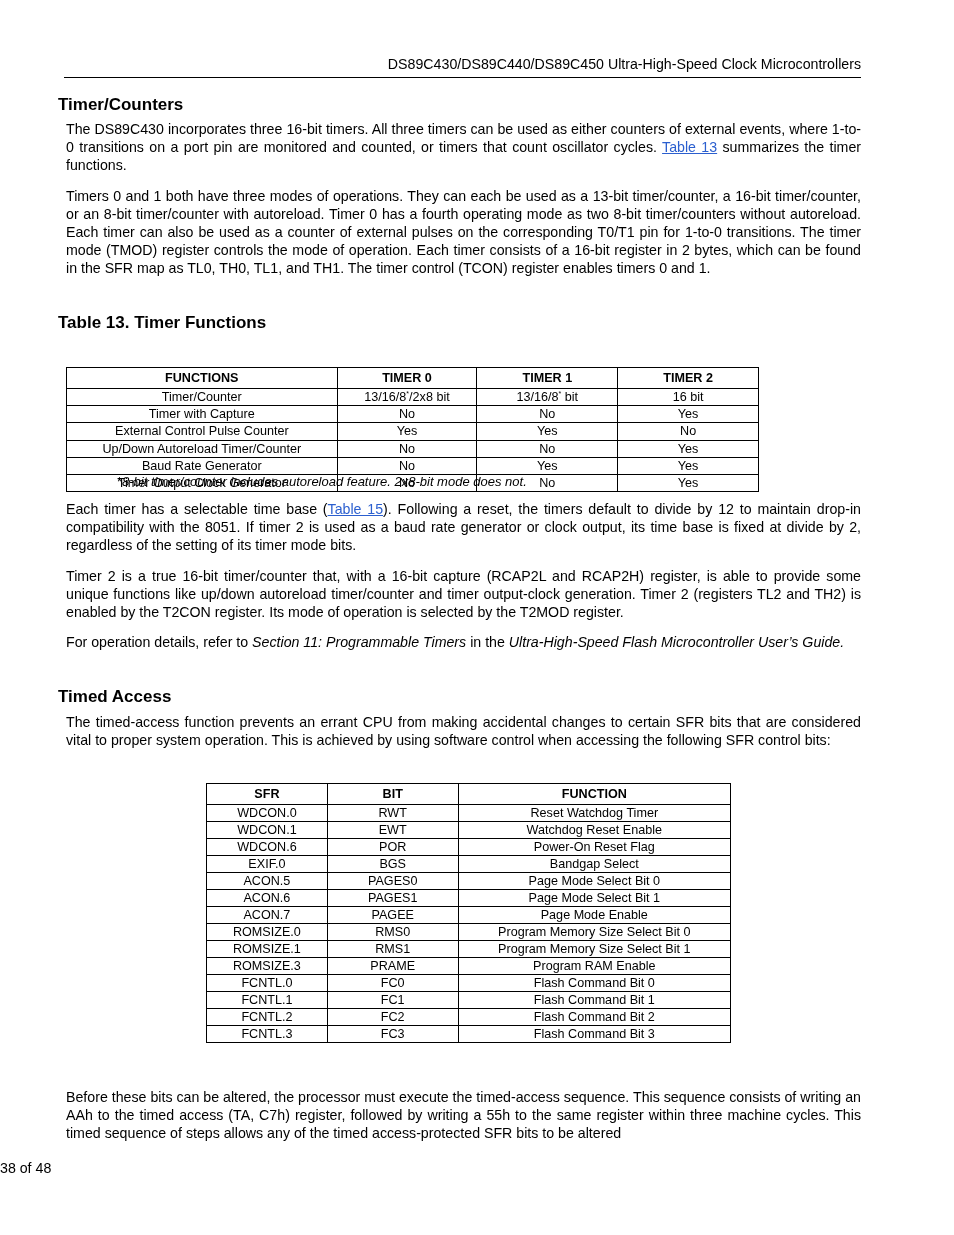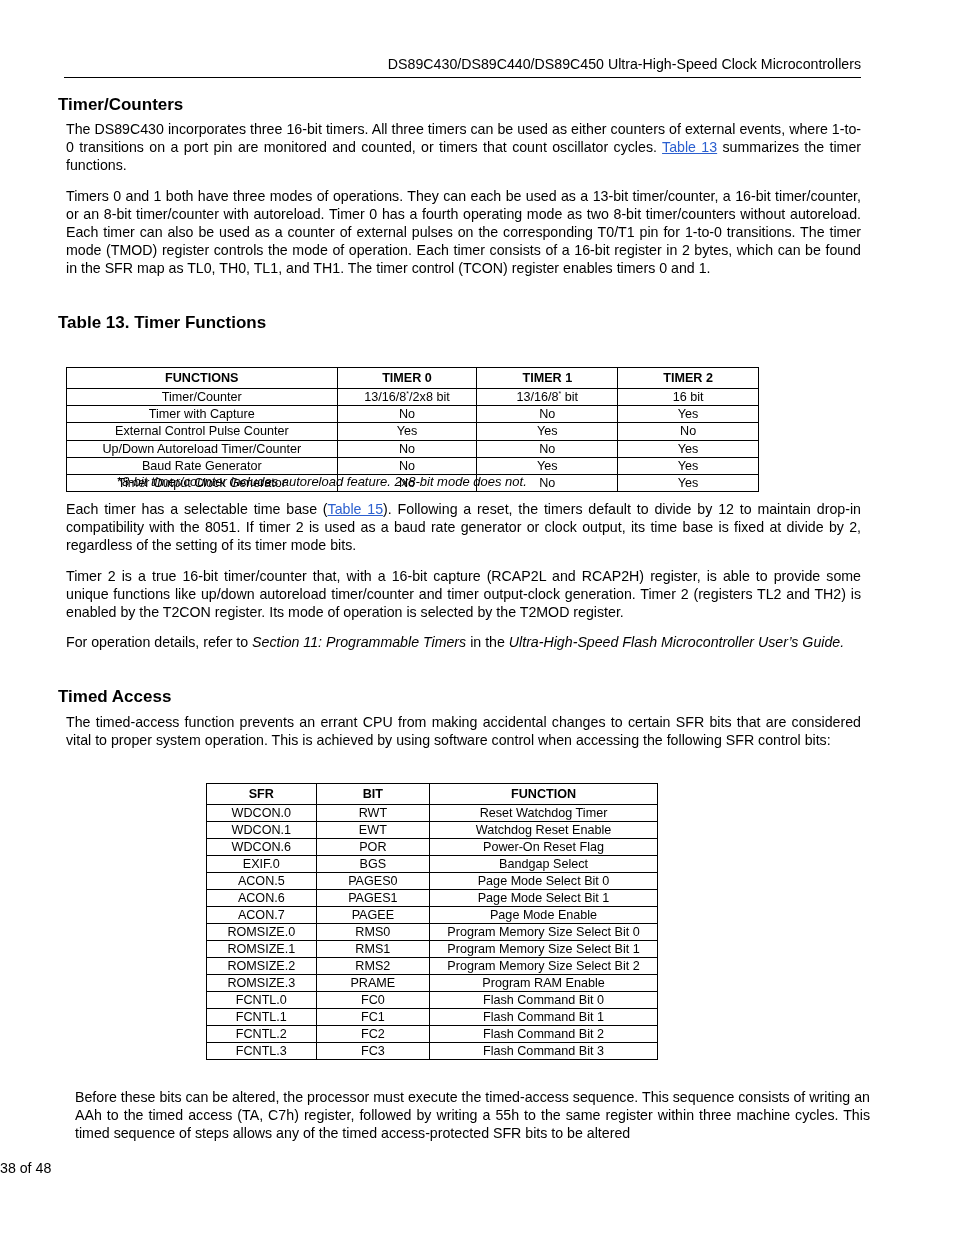--- a/index.html
+++ b/index.html
@@ -22,21 +22,21 @@
       text-align: justify; line-height: 18px; font-size: 14.2px;
     }
     .link { color: #2b5fcf; text-decoration: underline; }
     i { font-style: italic; }
     table { border-collapse: collapse; position: absolute; font-size: 12.6px; }
     td, th { border: 1px solid #000; text-align: center; padding: 0; line-height: 16px; }
     th { font-weight: bold; font-size: 12.6px; }
     #t13 { left: 66px; top: 359px; width: 693px; border: 1.5px solid #000; margin-top: 8px; }
     #t13 th { height: 21px; }
     #t13 td { height: 17.2px; }
-    #tsfr { left: 206px; top: 783px; width: 452px; border: 1.5px solid #000; }
+    #tsfr { left: 206px; top: 783px; width: 525px; border: 1.5px solid #000; }
     #tsfr th { height: 21px; }
     #tsfr td { height: 16.9px; }
     sup { font-size: 7px; vertical-align: super; line-height: 0; }
     .footnote { position: absolute; left: 74px; top: 474px; font-size: 13px; font-style: italic; margin-left: 43px; }
     .pagenum { position: absolute; left: 0; width: 759px; top: 1160px; text-align: left; font-size: 14.2px; }
   </style>
 </head>
 <body>
 
 <div class="header">DS89C430/DS89C440/DS89C450 Ultra-High-Speed Clock Microcontrollers</div>
@@ -169,25 +169,20 @@
         <td>ROMSIZE.0</td>
         <td>RMS0</td>
         <td>Program Memory Size Select Bit 0</td>
       </tr>
       <tr>
         <td>ROMSIZE.1</td>
         <td>RMS1</td>
         <td>Program Memory Size Select Bit 1</td>
       </tr>
       <tr>
-        <td>ROMSIZE.2</td>
-        <td>RMS2</td>
-        <td>Program Memory Size Select Bit 2</td>
-      </tr>
-      <tr>
         <td>ROMSIZE.3</td>
         <td>PRAME</td>
         <td>Program RAM Enable</td>
       </tr>
       <tr>
         <td>FCNTL.0</td>
         <td>FC0</td>
         <td>Flash Command Bit 0</td>
       </tr>
       <tr>
@@ -201,15 +196,15 @@
         <td>Flash Command Bit 2</td>
       </tr>
       <tr>
         <td>FCNTL.3</td>
         <td>FC3</td>
         <td>Flash Command Bit 3</td>
       </tr>
     </tbody>
 </table>
 
-<p class="para" style="top:1088px;margin-left:9px;">Before these bits can be altered, the processor must execute the timed-access sequence. This sequence consists of writing an AAh to the timed access (TA, C7h) register, followed by writing a 55h to the same register within three machine cycles. This timed sequence of steps allows any of the timed access-protected SFR bits to be altered</p>
+<p class="para" style="top:1088px;">Before these bits can be altered, the processor must execute the timed-access sequence. This sequence consists of writing an AAh to the timed access (TA, C7h) register, followed by writing a 55h to the same register within three machine cycles. This timed sequence of steps allows any of the timed access-protected SFR bits to be altered</p>
 
 <div class="pagenum">38 of 48</div>
 
 </body></html>

